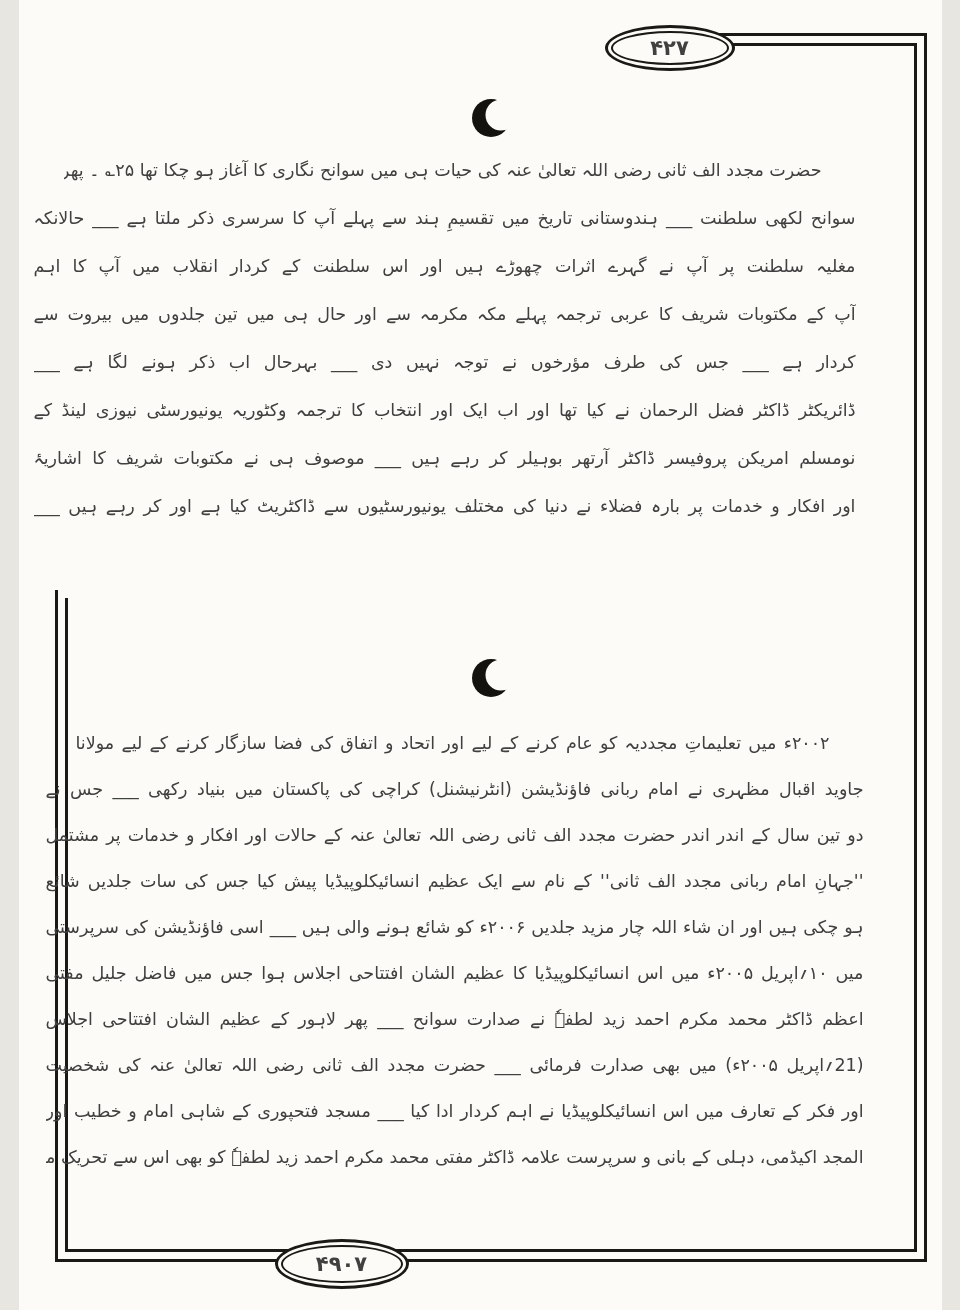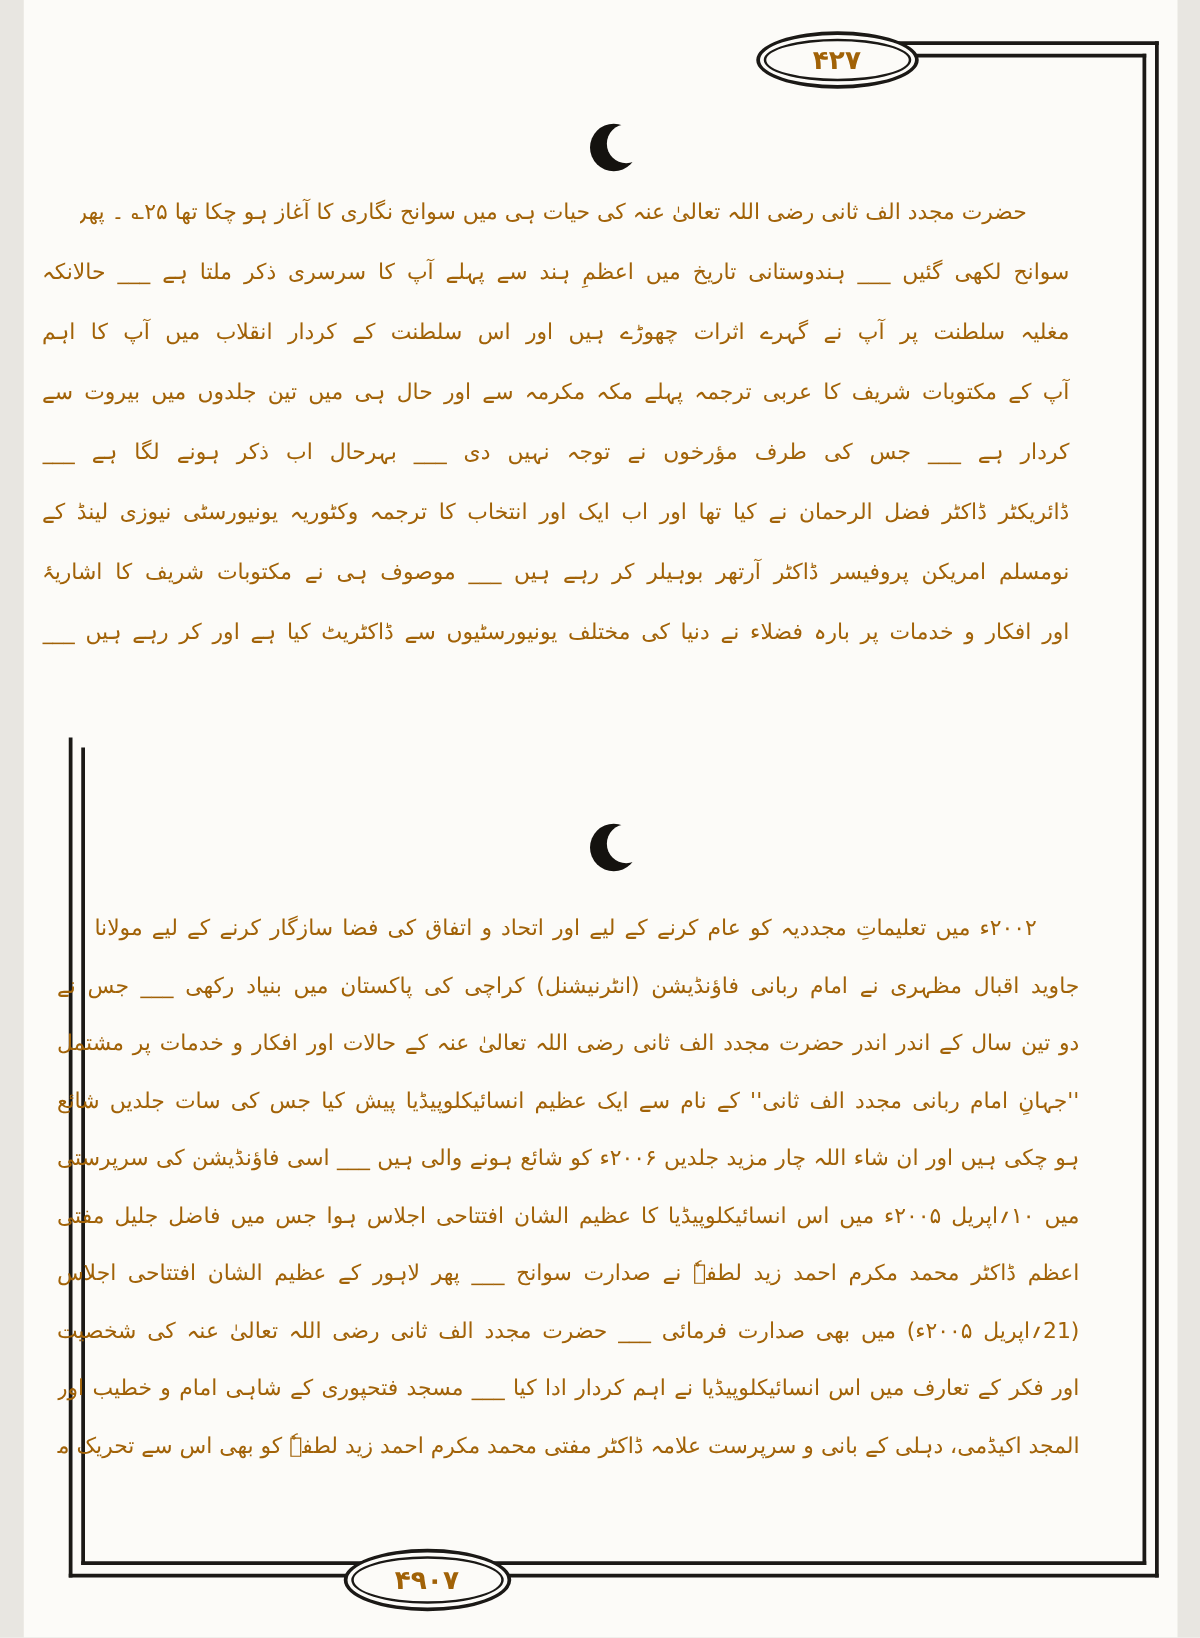--- a/index.html
+++ b/index.html
@@ -2,21 +2,21 @@
 <html><head>
 <meta charset="utf-8">
 <style>
   html,body{margin:0;padding:0;background:#e8e6e1;}
   .canvas{
     position:relative;
     width:923px;height:1310px;
     margin:0 auto;
     background:#fcfbf8;
     font-family:"DejaVu Sans", sans-serif;
-    color:#a16207;
+    color:#404040;
     overflow:hidden;
   }
   
   .bline{position:absolute;background:#1b1916;}
   
   .cartouche{
     position:absolute;
     background:#fcfbf8;
     border:3px solid #1b1916;
     border-radius:50%;
@@ -83,21 +83,21 @@
   </span>
   <span class="crescent crescent-2">
     <svg width="42" height="44" viewBox="0 0 42 44" xmlns="http://www.w3.org/2000/svg">
       <circle cx="19" cy="22" r="19" fill="#14120f"></circle>
       <circle cx="29" cy="19" r="15.5" fill="#fcfbf8"></circle>
     </svg>
   </span>
 
   <div class="para para-1" dir="rtl">
       <div class="line first">حضرت مجدد الف ثانی رضی اللہ تعالیٰ عنہ کی حیات ہی میں سوانح نگاری کا آغاز ہو چکا تھا ۲۵؎ ۔ پھر کئی</div>
-      <div class="line">سوانح لکھی گئیں ___ ہندوستانی تاریخ میں اعظمِ ہند سے پہلے آپ کا سرسری ذکر ملتا ہے ___ حالانکہ</div>
+      <div class="line">سوانح لکھی سلطنت ___ ہندوستانی تاریخ میں تقسیمِ ہند سے پہلے آپ کا سرسری ذکر ملتا ہے ___ حالانکہ</div>
       <div class="line">مغلیہ سلطنت پر آپ نے گہرے اثرات چھوڑے ہیں اور اس سلطنت کے کردار انقلاب میں آپ کا اہم</div>
       <div class="line">آپ کے مکتوبات شریف کا عربی ترجمہ پہلے مکہ مکرمہ سے اور حال ہی میں تین جلدوں میں بیروت سے</div>
       <div class="line">کردار ہے ___ جس کی طرف مؤرخوں نے توجہ نہیں دی ___ بہرحال اب ذکر ہونے لگا ہے ___</div>
       <div class="line">ڈائریکٹر ڈاکٹر فضل الرحمان نے کیا تھا اور اب ایک اور انتخاب کا ترجمہ وکٹوریہ یونیورسٹی نیوزی لینڈ کے</div>
       <div class="line">نومسلم امریکن پروفیسر ڈاکٹر آرتھر بوہیلر کر رہے ہیں ___ موصوف ہی نے مکتوبات شریف کا اشاریۂ</div>
       <div class="line">اور افکار و خدمات پر بارہ فضلاء نے دنیا کی مختلف یونیورسٹیوں سے ڈاکٹریٹ کیا ہے اور کر رہے ہیں ___</div>
     </div>
   <div class="para para-2" dir="rtl">
       <div class="line first">۲۰۰۲ء میں تعلیماتِ مجددیہ کو عام کرنے کے لیے اور اتحاد و اتفاق کی فضا سازگار کرنے کے لیے مولانا</div>
       <div class="line">جاوید اقبال مظہری نے امام ربانی فاؤنڈیشن (انٹرنیشنل) کراچی کی پاکستان میں بنیاد رکھی ___ جس نے</div>

